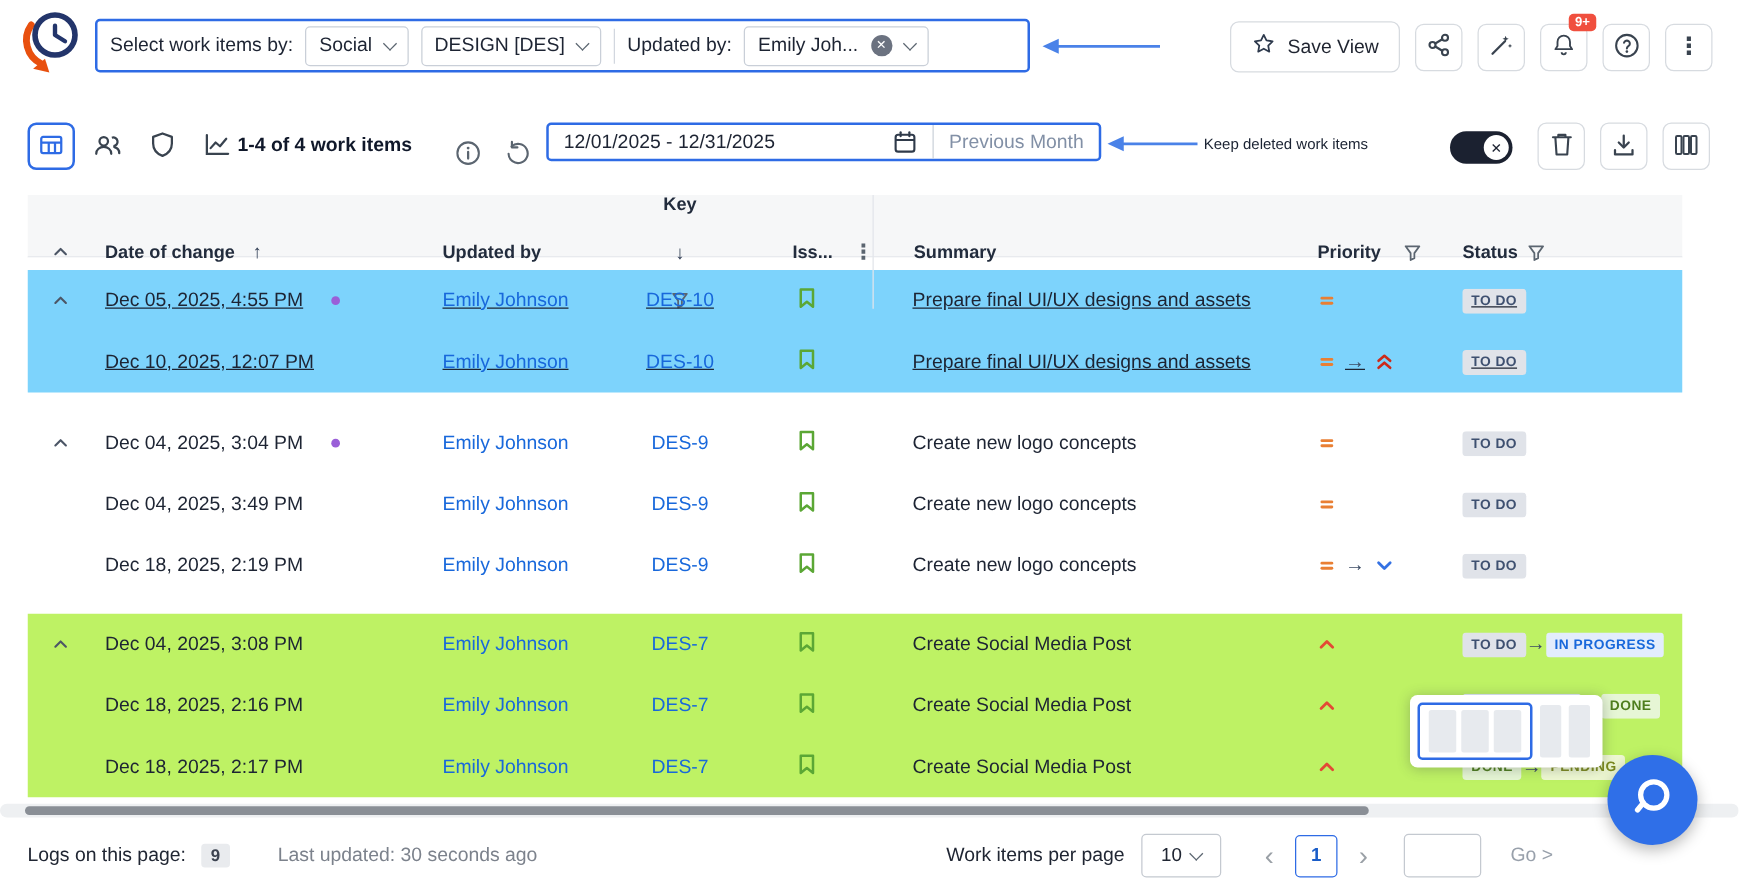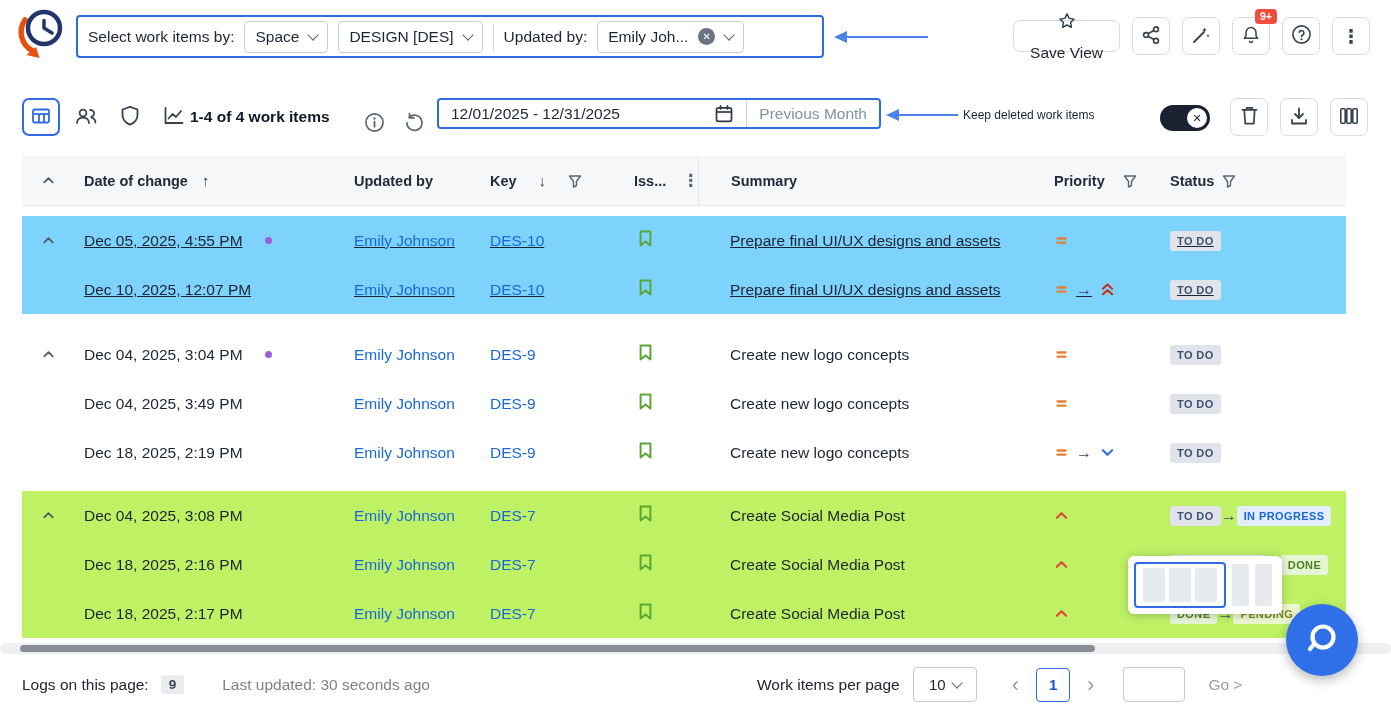--- a/index.html
+++ b/index.html
@@ -11,21 +11,21 @@
   .logo{position:absolute;left:12px;top:4px;width:58px;height:62px;}
   .filter-box{position:absolute;left:76px;top:15px;width:748px;height:43px;border:2px solid #2e6be5;border-radius:4px;display:flex;align-items:center;padding:0 10px;gap:10px;background:#fff;}
   .seg.plain{font-size:15.5px;color:#1d2433;white-space:nowrap;}
   .seg.sel{border:1px solid #c9cfd8;border-radius:4px;height:32px;display:flex;align-items:center;gap:10px;padding:0 10px;background:#fff;cursor:pointer;white-space:nowrap;font-size:15.5px;}
   .vdiv{width:1px;height:28px;background:#d2d7df;}
   .chev-down{display:inline-block;width:8px;height:8px;border-right:1.8px solid #5b6570;border-bottom:1.8px solid #5b6570;transform:rotate(45deg);margin-top:-4px;}
   .clear{width:17px;height:17px;border-radius:50%;background:#6b7280;color:#fff;font-size:10px;font-weight:bold;display:inline-flex;align-items:center;justify-content:center;cursor:pointer;}
   .ann-arrow{position:absolute;}
   .top-actions{position:absolute;right:21px;top:17px;display:flex;gap:12px;align-items:center;}
   .btn{background:#fff;border:1px solid #d7dbe0;border-radius:7px;cursor:pointer;display:flex;align-items:center;justify-content:center;font-family:inherit;}
-  .btn.save-view{height:32px;padding:0 16px;gap:9px;font-size:15.5px;color:#1f2430;font-weight:500;flex-direction:column;}
+  .btn.save-view{height:41px;padding:0 16px;gap:9px;font-size:15.5px;color:#1f2430;font-weight:500;}
   .btn.iconb{width:38px;height:38px;position:relative;}
   .bell-badge{position:absolute;top:-9px;right:-8px;background:#f04f3e;color:#fff;font-size:10.5px;font-weight:700;padding:2px 5px;border-radius:4px;line-height:1;}
   .kebab{font-size:19px;color:#39434f;font-weight:bold;line-height:1;}
 
   
   .toolbar2{position:absolute;left:0;top:96px;width:100%;height:46px;}
   .view-switch{position:absolute;left:22px;top:2px;display:flex;gap:8px;align-items:center;}
   .btn.view-active{width:38px;height:38px;border:2px solid #2e6be5;border-radius:7px;}
   .iconbtn{border:none;background:none;width:36px;height:38px;display:flex;align-items:center;justify-content:center;cursor:pointer;}
   .count{position:absolute;left:190px;top:12px;font-weight:700;font-size:15.5px;color:#10182a;}
@@ -41,21 +41,21 @@
   .tb2-actions{position:absolute;right:23px;top:2px;display:flex;gap:12px;}
 
   
   .table{position:absolute;left:22px;top:156px;width:1324px;height:482px;overflow:hidden;}
   .thead,.trow{display:grid;grid-template-columns:52px 270px 134px 120px 100px 334px 116px 198px;align-items:center;}
   .thead{height:50px;background:#f6f7f8;border-bottom:1px solid #e3e6ea;font-weight:700;font-size:14.5px;color:#222c3d;}
   .hcell{display:flex;align-items:center;white-space:nowrap;}
   .c-chev{justify-content:center;}
   .c-date{padding-left:10px;gap:14px;}
   .c-user{padding-left:10px;}
-  .c-key{padding-left:12px;gap:22px;}
+  .c-key{padding-left:12px;gap:22px;flex-direction:column;}
   .c-type{padding-left:36px;}
   .c-sum{padding-left:32px;}
   .thead .c-sum{border-left:1px solid #e2e5ea;height:100%;}
   .c-prio{padding-left:22px;gap:8px;display:flex;align-items:center;}
   .c-status{padding-left:22px;display:flex;align-items:center;overflow:hidden;}
   .sort{font-size:15px;font-weight:600;color:#2e3b52;}
   .funnel{display:inline-flex;}
   .kebab.sm{font-size:17px;margin-left:16px;color:#5b6570;cursor:pointer;}
   .tbody{padding-top:10px;background:#fff;}
   .group{margin-bottom:16px;}
@@ -107,21 +107,21 @@
       <path d="M13 16 A 21 21 0 0 0 21 47" fill="none" stroke="#e8500f" stroke-width="5.5" stroke-linecap="round"></path>
       <path d="M24 43 L27.5 54 L14.5 51 Z" fill="#e8500f"></path>
       <circle cx="32" cy="24" r="16" fill="#fff" stroke="#23356b" stroke-width="4.5"></circle>
       <path d="M32 16.5 V24 l8 5" fill="none" stroke="#23356b" stroke-width="3.5" stroke-linecap="round" stroke-linejoin="round"></path>
     </svg>
   </div>
 
   <div class="filter-box">
     <span class="seg plain">Select work items by:</span>
     <div class="seg sel">
-      <span>Space</span>
+      <span>Social</span>
       <i class="chev-down"></i>
     </div>
     <div class="seg sel">
       <span>DESIGN [DES]</span>
       <i class="chev-down"></i>
     </div>
     <i class="vdiv"></i>
     <span class="seg plain">Updated by:</span>
     <div class="seg sel">
       <span>Emily Joh...</span>

